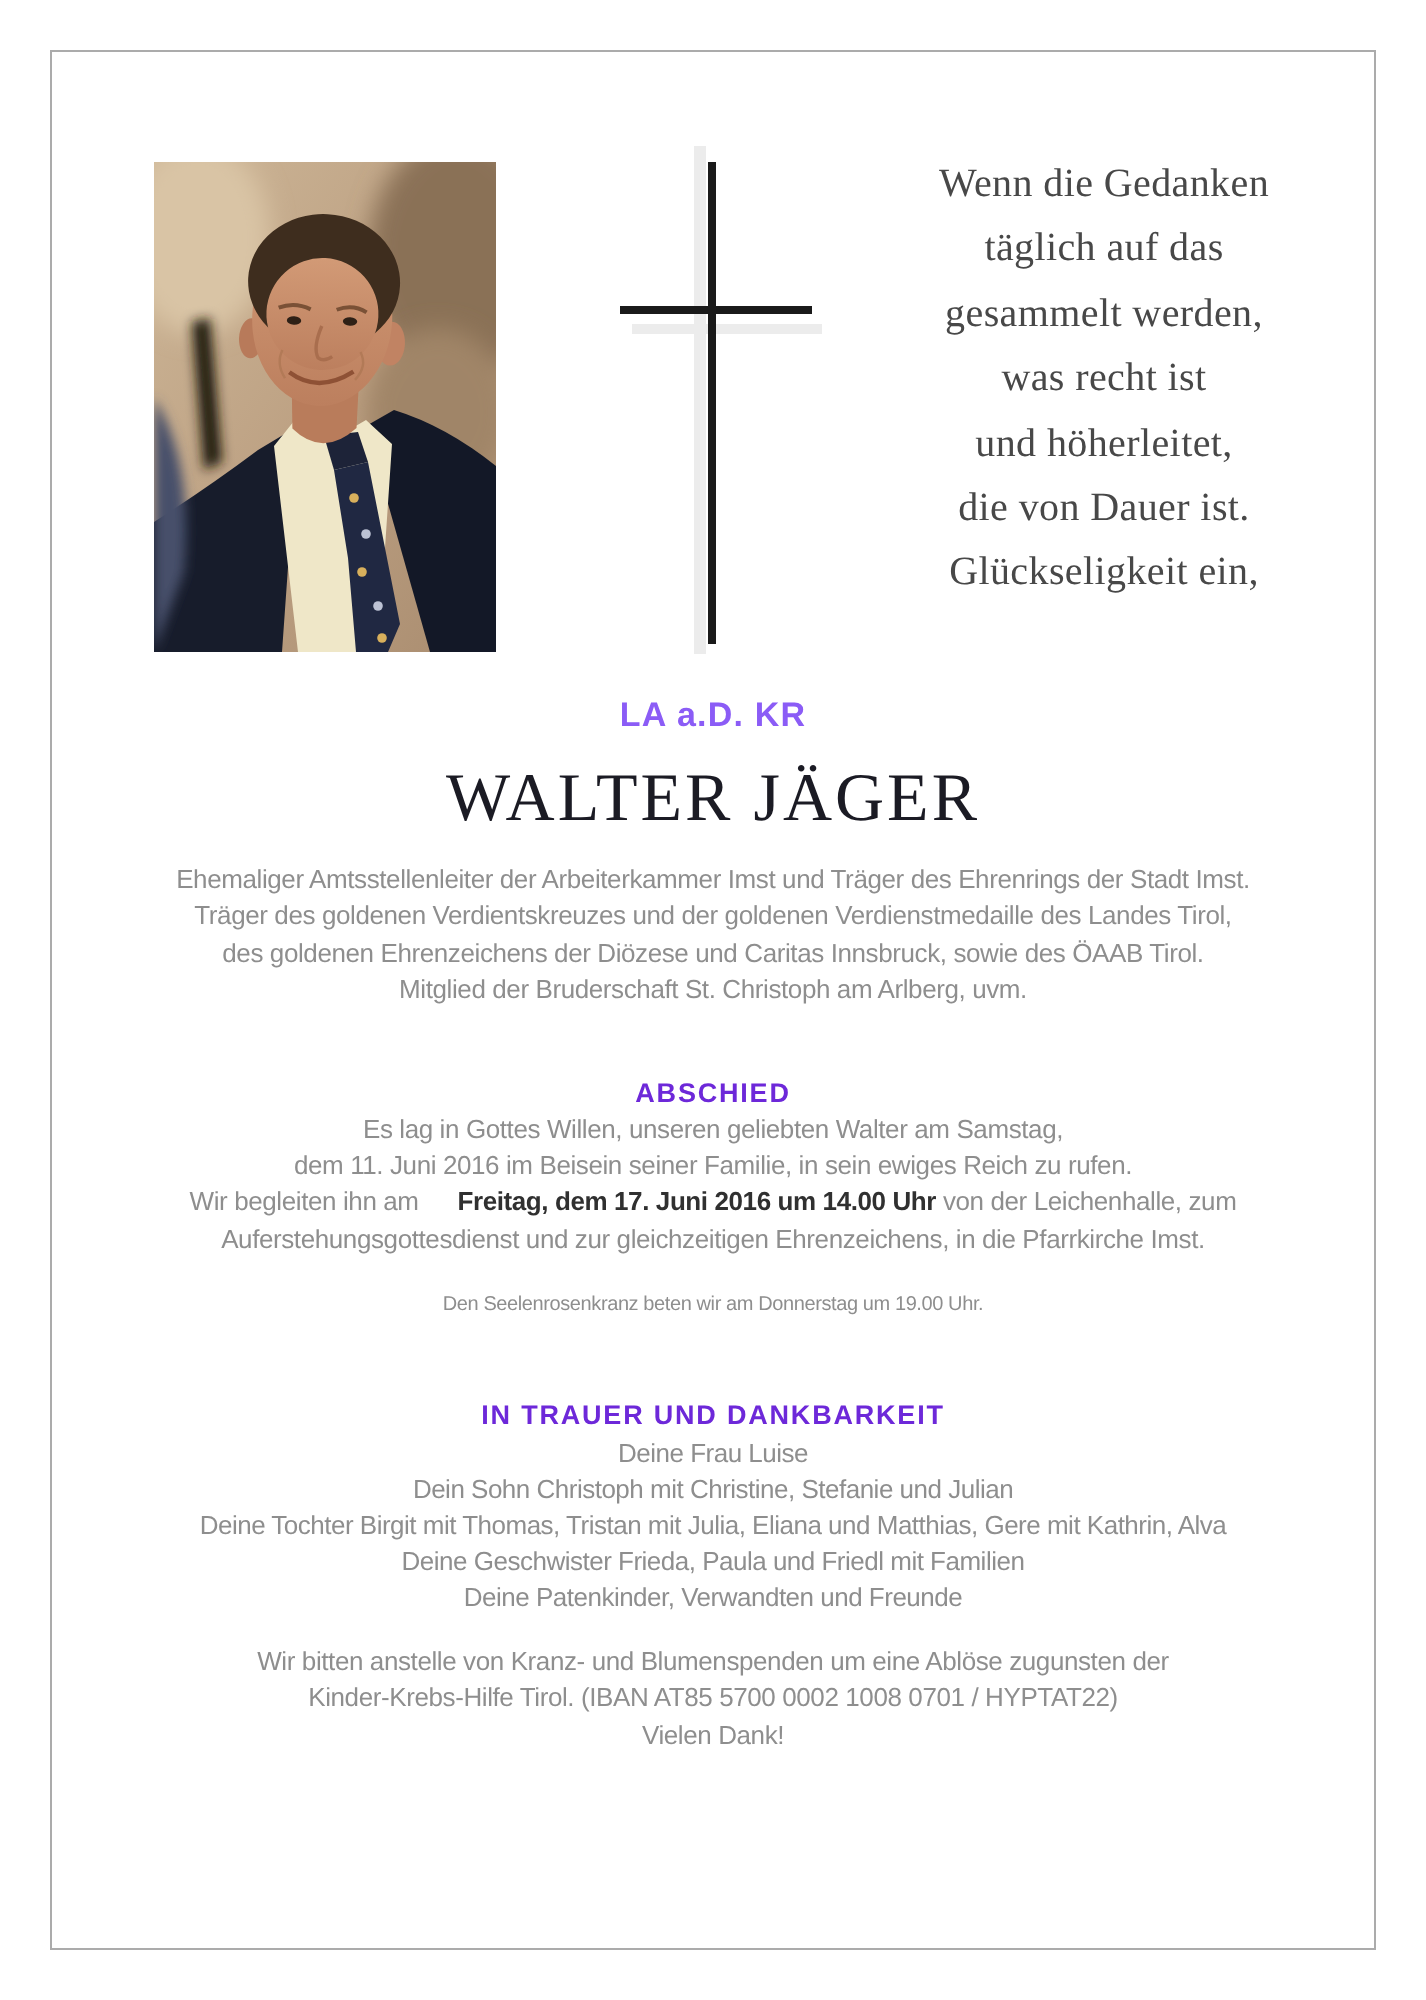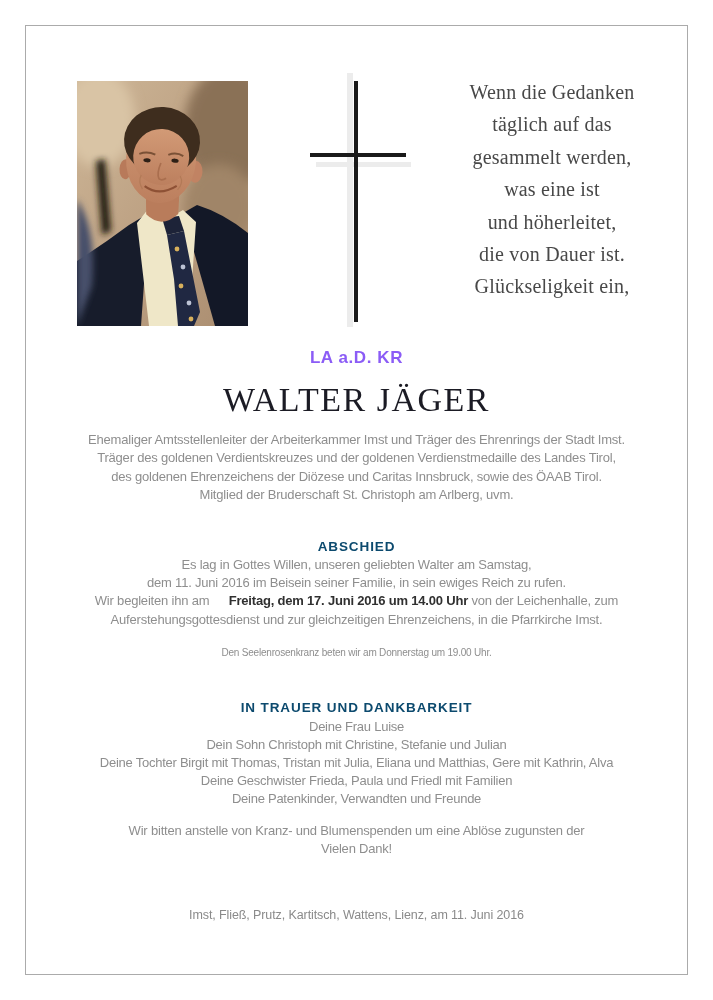--- a/index.html
+++ b/index.html
@@ -25,21 +25,21 @@
   .poem div{white-space:nowrap;}
 
   .center-block{position:absolute;left:30px;right:30px;text-align:center;}
   .center-block div{white-space:nowrap;}
 
   .pre-title{top:348px;font-size:17px;font-weight:bold;color:#8b5cf6;letter-spacing:0.6px;}
   .name{top:381px;font-family:"Liberation Serif", serif;font-size:34px;font-weight:normal;
         color:#1b1b24;letter-spacing:1.5px;}
   .honors{top:431px;font-size:13px;line-height:18.4px;color:#8e8e8e;letter-spacing:-0.2px;}
 
-  .section-heading{font-size:13.5px;font-weight:bold;color:#0c4a6e;letter-spacing:0.9px;}
+  .section-heading{font-size:13.5px;font-weight:bold;color:#6d28d9;letter-spacing:0.9px;}
   .farewell-heading{top:539px;}
   .farewell-para{top:556px;font-size:13px;line-height:18.2px;color:#8e8e8e;letter-spacing:-0.2px;}
   .farewell-para .bold-date{color:#303030;font-weight:bold;margin-left:16px;}
   .rosary{top:647px;font-size:10px;color:#8e8e8e;letter-spacing:-0.2px;}
 
   .mourning-heading{top:700px;}
   .mourning-list{top:718px;font-size:13px;line-height:18px;color:#8e8e8e;letter-spacing:-0.25px;}
 
   .donation{top:822px;font-size:13px;line-height:18.4px;color:#8e8e8e;letter-spacing:-0.2px;text-align:center;}
   .footer-line{top:908px;font-size:12.5px;color:#8a8a8a;letter-spacing:-0.1px;}
@@ -114,21 +114,21 @@
     <div class="bar cross-shadow-v"></div>
     <div class="bar cross-shadow-h"></div>
     <div class="bar cross-v"></div>
     <div class="bar cross-h"></div>
   </div>
 
   <div class="poem">
     <div>Wenn die Gedanken</div>
     <div>täglich auf das</div>
     <div>gesammelt werden,</div>
-    <div>was eine ist</div>
+    <div>was recht ist</div>
     <div>und höherleitet,</div>
     <div>die von Dauer ist.</div>
     <div>Glückseligkeit ein,</div>
   </div>
 
   <div class="center-block pre-title">LA a.D. KR</div>
   <div class="center-block name">WALTER JÄGER</div>
   <div class="center-block honors">
     <div>Ehemaliger Amtsstellenleiter der Arbeiterkammer Imst und Träger des Ehrenrings der Stadt Imst.</div>
     <div>Träger des goldenen Verdientskreuzes und der goldenen Verdienstmedaille des Landes Tirol,</div>
@@ -149,18 +149,18 @@
   <div class="center-block mourning-list">
     <div>Deine Frau Luise</div>
     <div>Dein Sohn Christoph mit Christine, Stefanie und Julian</div>
     <div>Deine Tochter Birgit mit Thomas, Tristan mit Julia, Eliana und Matthias, Gere mit Kathrin, Alva</div>
     <div>Deine Geschwister Frieda, Paula und Friedl mit Familien</div>
     <div>Deine Patenkinder, Verwandten und Freunde</div>
   </div>
 
   <div class="center-block donation">
     <div>Wir bitten anstelle von Kranz- und Blumenspenden um eine Ablöse zugunsten der</div>
+    <div>Kinder-Krebs-Hilfe Tirol. (IBAN AT85 5700 0002 1008 0701 / HYPTAT22)</div>
     <div>Vielen Dank!</div>
   </div>
 
-  <div class="center-block footer-line">Imst, Fließ, Prutz, Kartitsch, Wattens, Lienz, am 11. Juni 2016</div>
 
 </div>
 
 </body></html>

